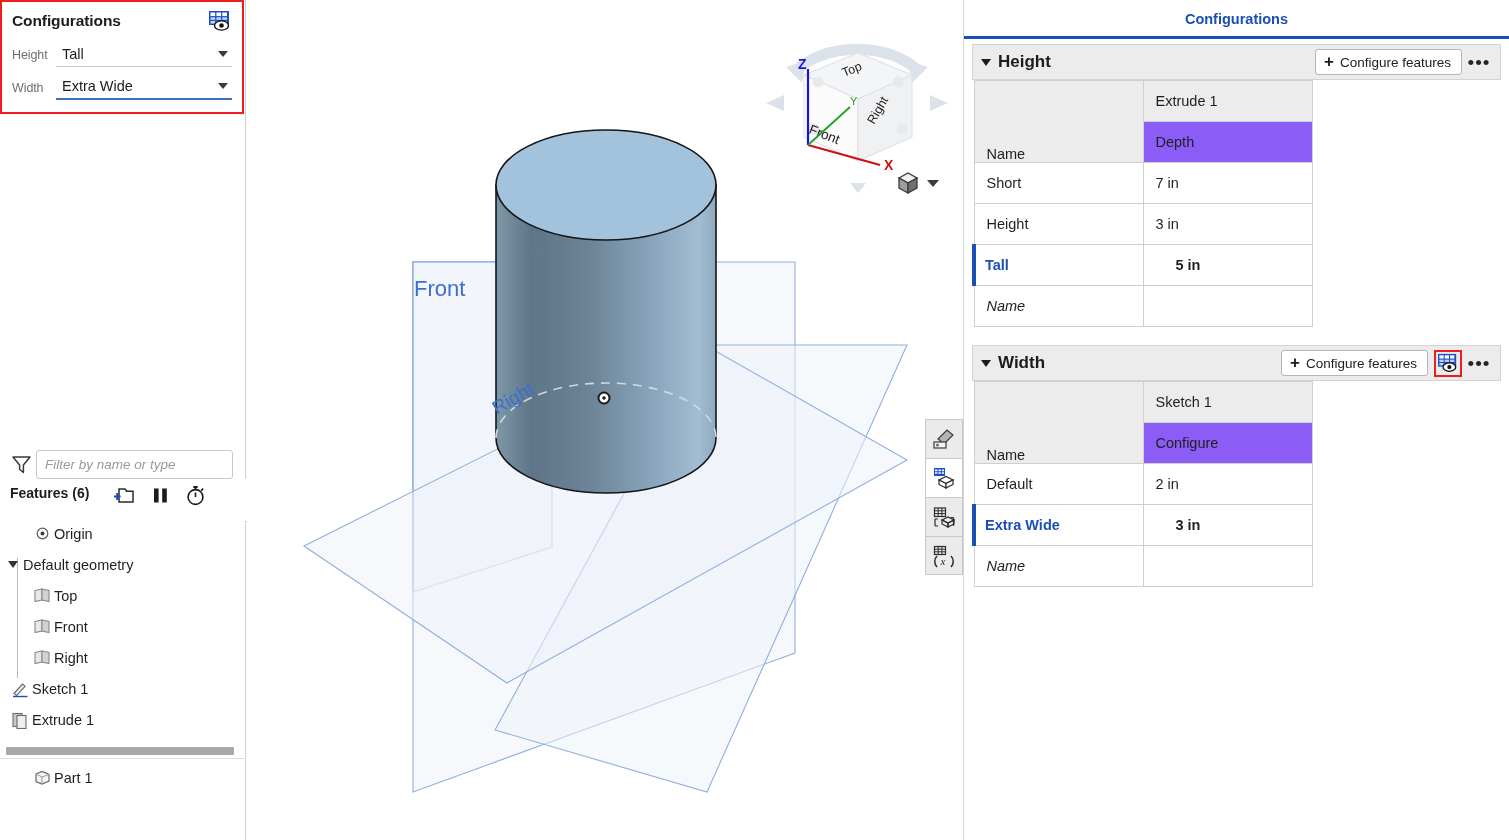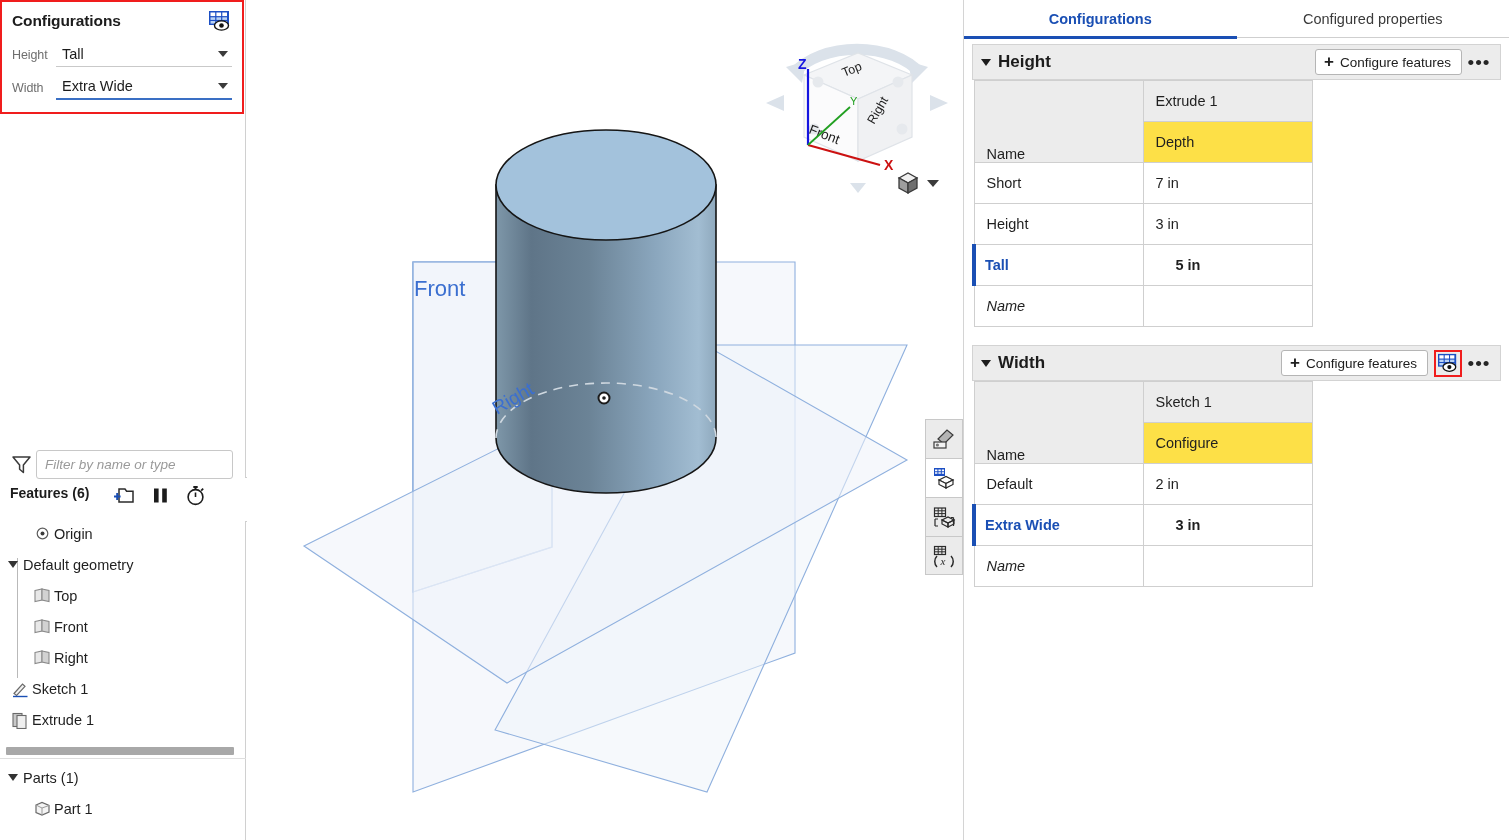--- a/index.html
+++ b/index.html
@@ -185,21 +185,21 @@
     border: 1px solid #cfcfcf; padding: 0 12px; text-align: left;
     font-weight: normal; font-size: 14.5px; color: #1f1f1f; height: 41px;
   }
   .col-name { width: 169px; }
   .col-val  { width: 169px; }
   th.hdr-feature {
     background: #ececec; text-align: center; font-weight: bold; font-size: 14.5px;
     height: 41px; color: #141414;
   }
   th.hdr-col {
-    background: #fde047; text-align: center; font-weight: bold; font-size: 14.5px;
+    background: #8b5cf6; text-align: center; font-weight: bold; font-size: 14.5px;
     height: 41px; color: #141414;
   }
   th.hdr-name-merged {
     background: #ececec; text-align: center; font-weight: bold; font-size: 14.5px;
     color: #141414; vertical-align: bottom; padding-bottom: 11px;
   }
   tr.row-active td.cell-name {
     color: #1a4fb4; font-weight: bold;
     border-left: 4px solid #1a4fb4;
     padding-left: 9px;
@@ -365,24 +365,20 @@
           </svg>
         </span>
         <span>Extrude 1</span>
       </div>
     </div>
 
     <div id="h-scroll-track"></div>
     <div id="h-scroll"></div>
 
     <div id="parts-section">
-      <div class="tree-item lvl1-root">
-        <span class="chev"></span>
-        <span>Parts (1)</span>
-      </div>
       <div class="tree-item lvl1">
         <span class="ti-icon">
           <svg width="19" height="18" viewBox="0 0 19 18">
             <path d="M3 5 L9 2.5 L16 5.5 L16 12 L9 15 L3 12.5 Z" fill="#f4f4f4" stroke="#6a6a6a" stroke-width="1.2"></path>
             <path d="M3 5 L9 8 L16 5.5 M9 8 L9 15" fill="none" stroke="#9a9a9a" stroke-width="1"></path>
           </svg>
         </span>
         <span>Part 1</span>
       </div>
     </div>
@@ -502,23 +498,20 @@
         <text x="8.6" y="21" font-size="11" font-style="italic" font-family="Liberation Serif, serif" fill="#2b2b2b">x</text>
       </svg>
     </div>
   </div>
 
   <div id="right-panel">
 
     <div id="tabs">
       <div class="tab active">
         <span>Configurations</span>
-      </div>
-      <div class="tab">
-        <span>Configured properties</span>
       </div>
     </div>
 
     <div class="cfg-section">
       <div class="cfg-head">
         <span class="cfg-head-title">
           <span class="chev"></span>
           <span>Height</span>
         </span>
         <span class="cfg-head-spacer"></span>

